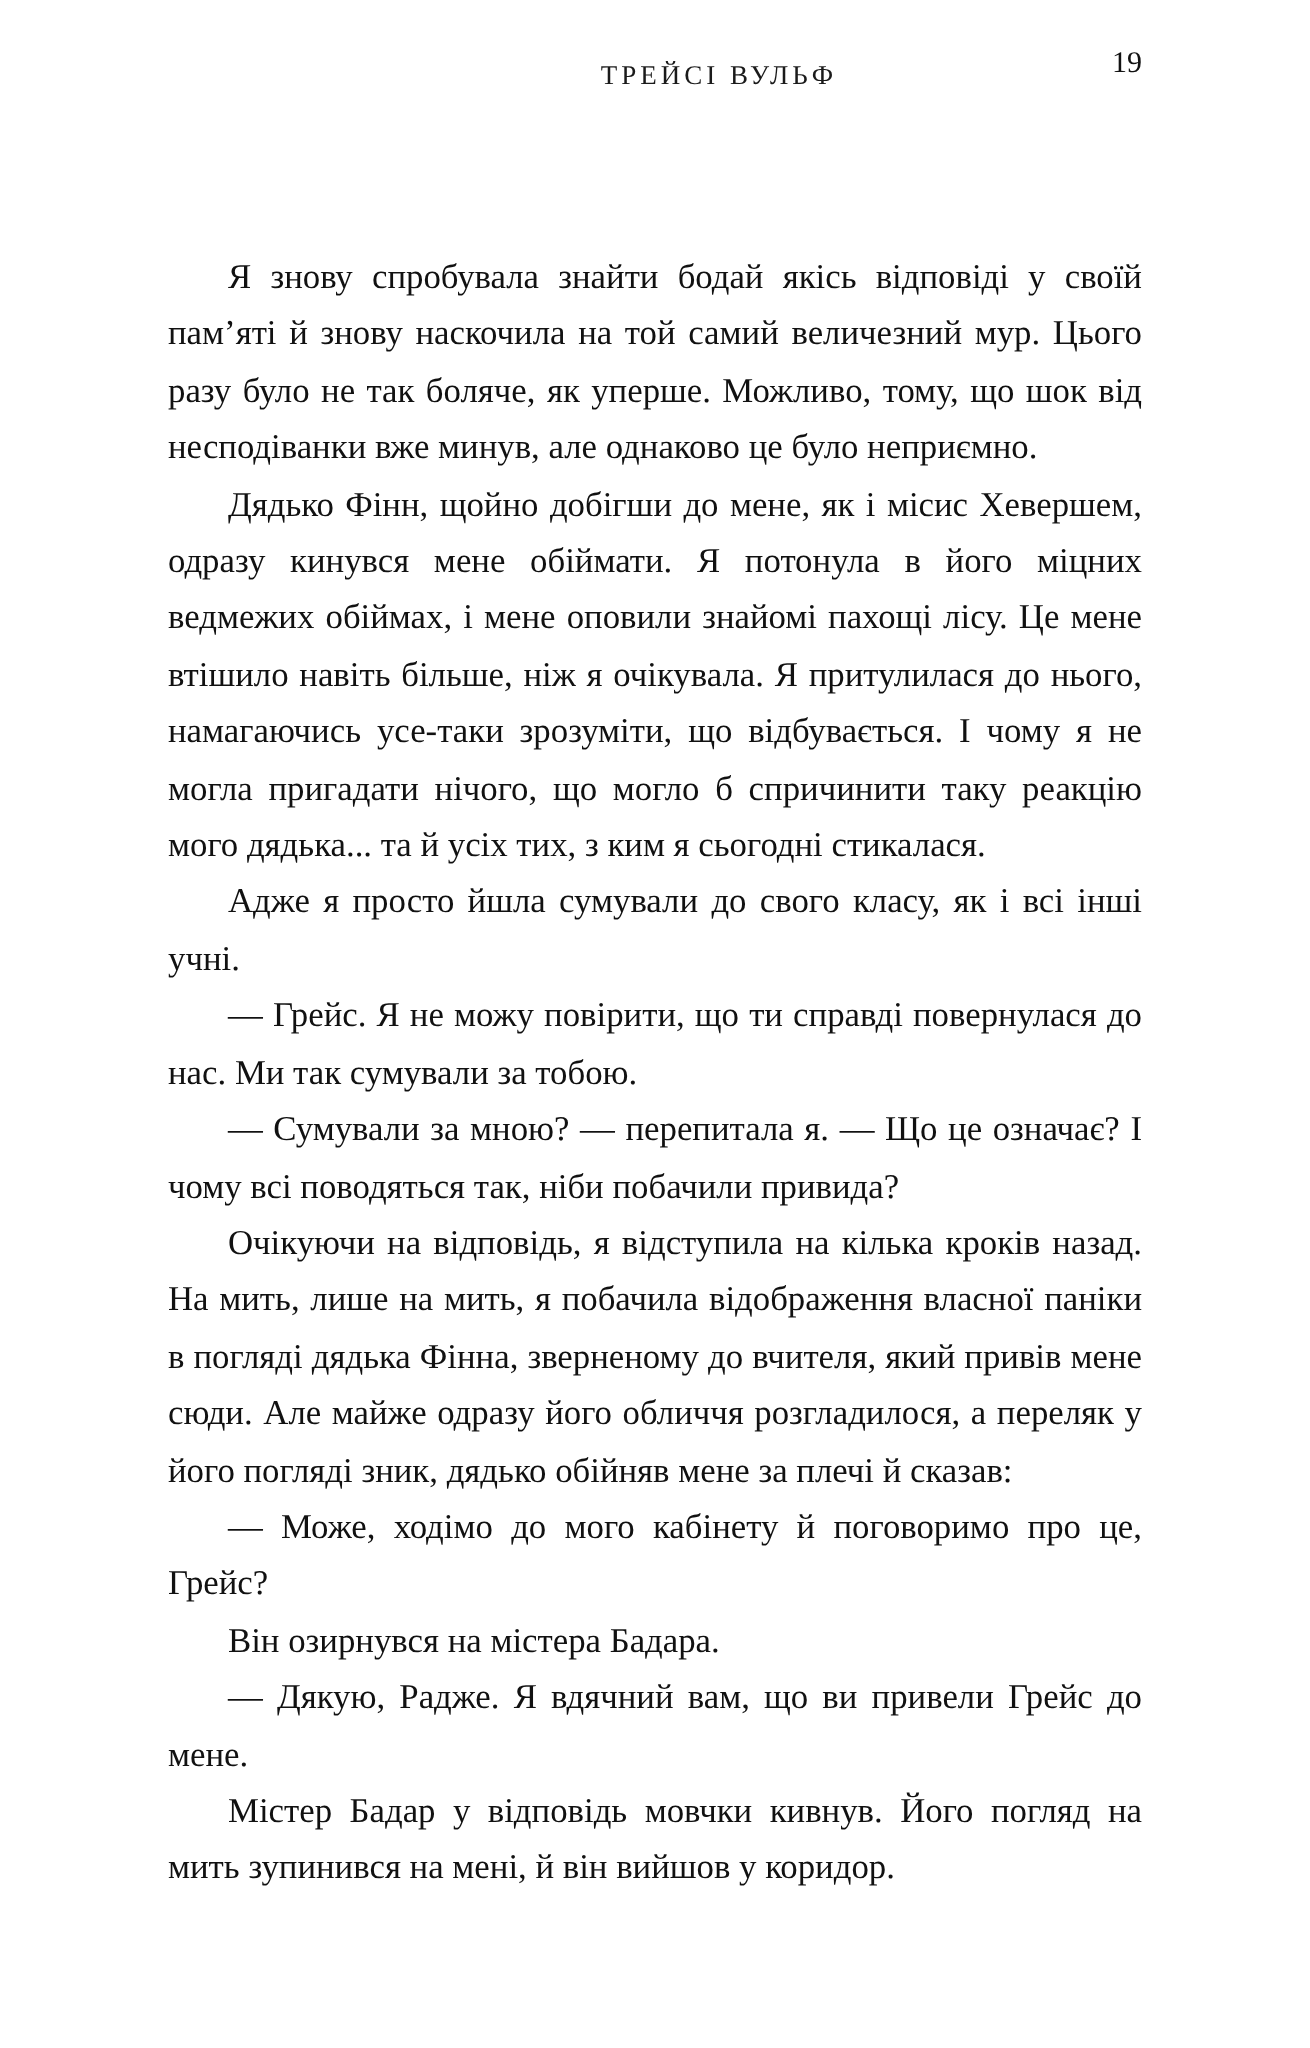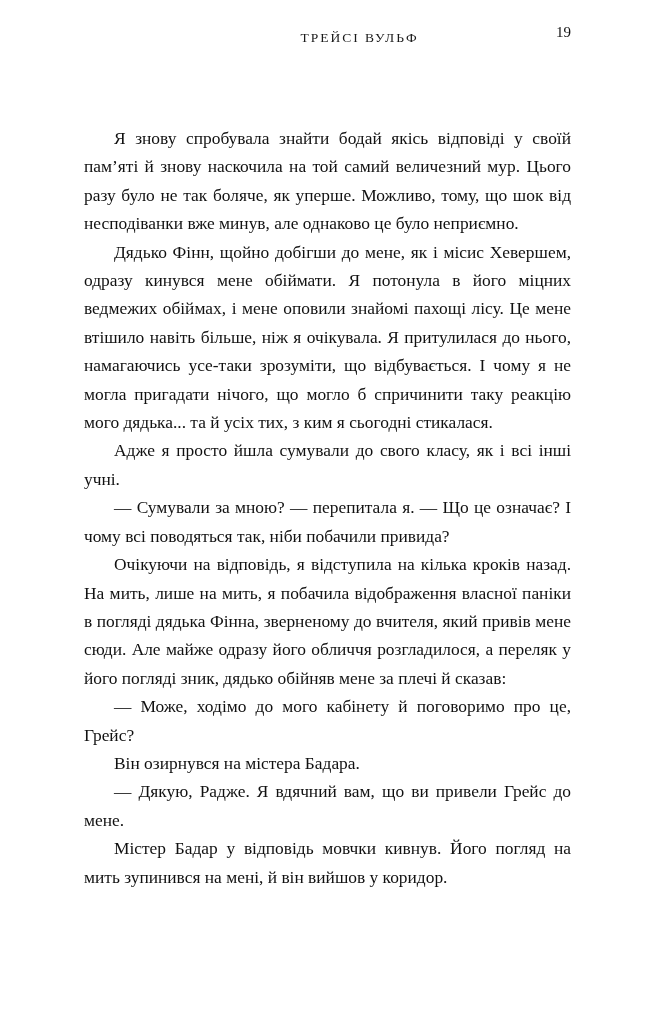--- a/index.html
+++ b/index.html
@@ -74,20 +74,21 @@
 
   <div class="running-head">
     <div class="running-head-title">Трейсі Вульф</div>
     <div class="page-number">19</div>
   </div>
 
   <div class="body-text" id="body-text">
       <p>Я знову спробувала знайти бодай якісь відповіді у своїй пам’яті й знову наскочила на той самий величезний мур. Цього разу було не так боляче, як уперше. Можливо, тому, що шок від несподіванки вже минув, але однаково це було неприємно.</p>
       <p>Дядько Фінн, щойно добігши до мене, як і місис Хевершем, одразу кинувся мене обіймати. Я потонула в його міцних ведмежих обіймах, і мене оповили знайомі пахощі лісу. Це мене втішило навіть більше, ніж я очікувала. Я притулилася до нього, намагаючись усе-таки зрозуміти, що відбувається. І чому я не могла пригадати нічого, що могло б спричинити таку реакцію мого дядька... та й усіх тих, з ким я сьогодні стикалася.</p>
       <p>Адже я просто йшла сумували до свого класу, як і всі інші учні.</p>
+      <p>— Грейс. Я не можу повірити, що ти справді повернулася до нас. Ми так сумували за тобою.</p>
       <p>— Сумували за мною? — перепитала я. — Що це означає? І чому всі поводяться так, ніби побачили привида?</p>
       <p>Очікуючи на відповідь, я відступила на кілька кроків назад. На мить, лише на мить, я побачила відображення власної паніки в погляді дядька Фінна, зверненому до вчителя, який привів мене сюди. Але майже одразу його обличчя розгладилося, а переляк у його погляді зник, дядько обійняв мене за плечі й сказав:</p>
       <p>— Може, ходімо до мого кабінету й поговоримо про це, Грейс?</p>
       <p>Він озирнувся на містера Бадара.</p>
       <p>— Дякую, Радже. Я вдячний вам, що ви привели Грейс до мене.</p>
       <p>Містер Бадар у відповідь мовчки кивнув. Його погляд на мить зупинився на мені, й він вийшов у коридор.</p>
     </div>
 
 </div>
 

